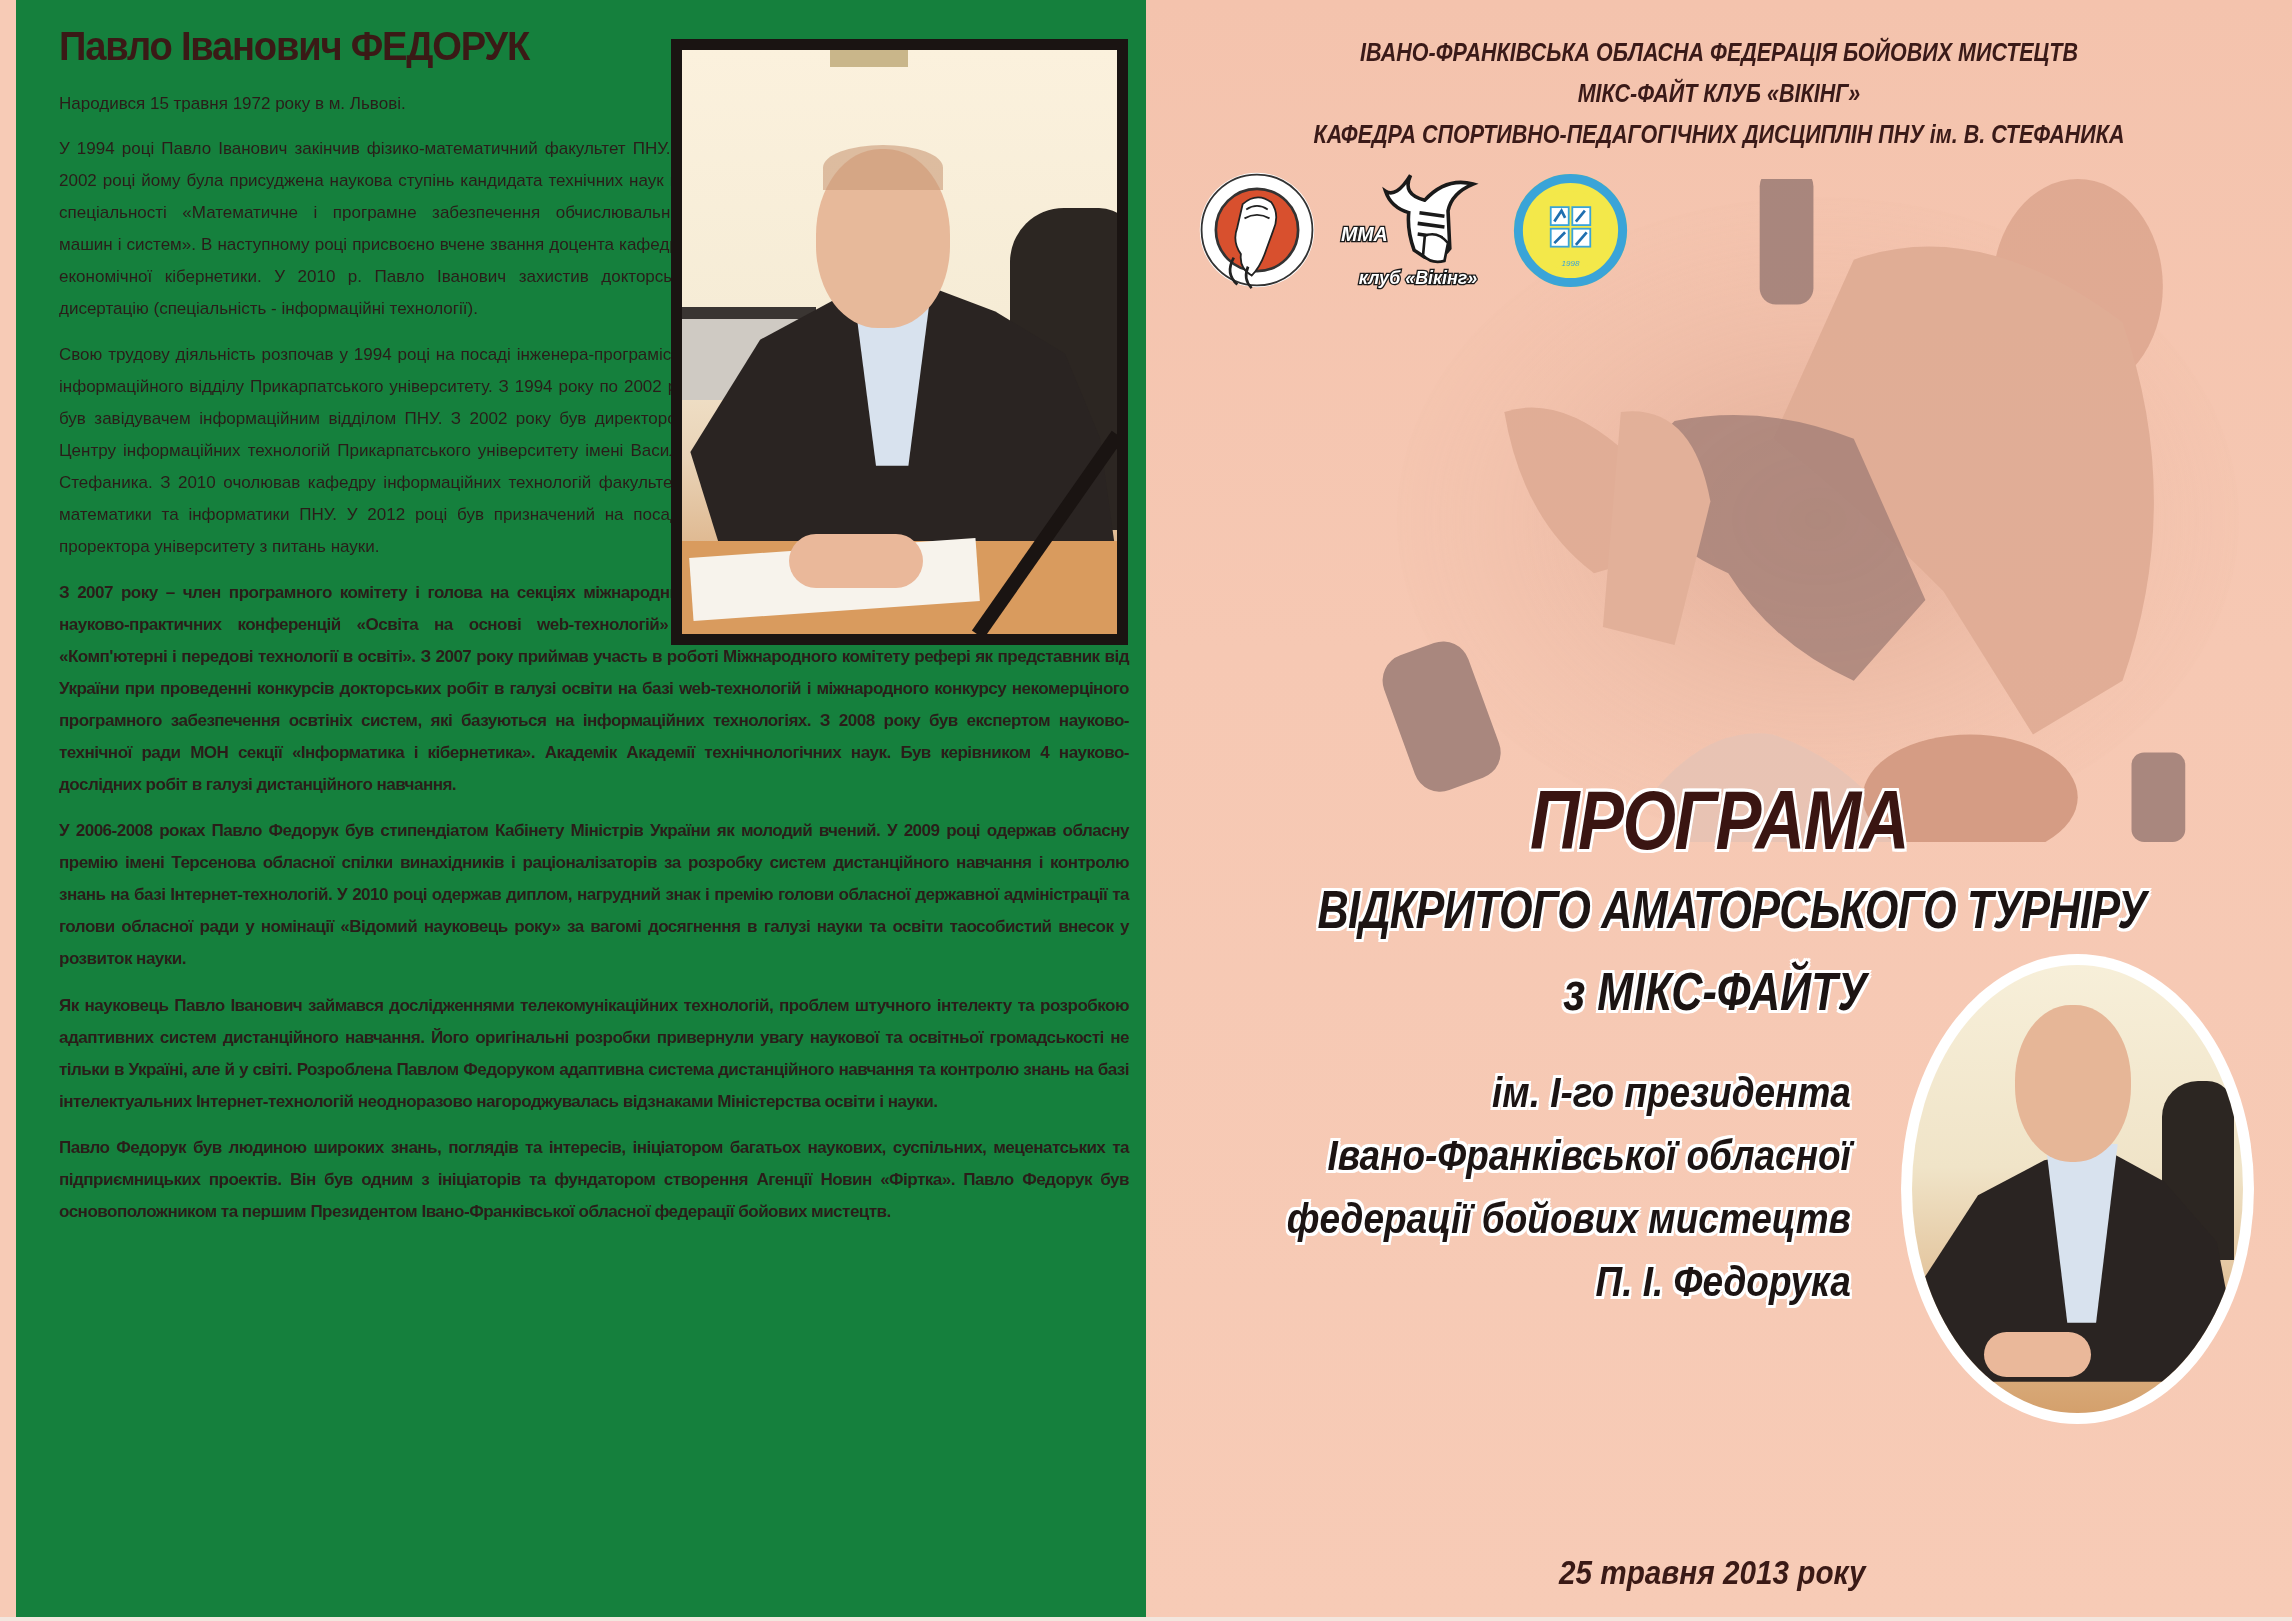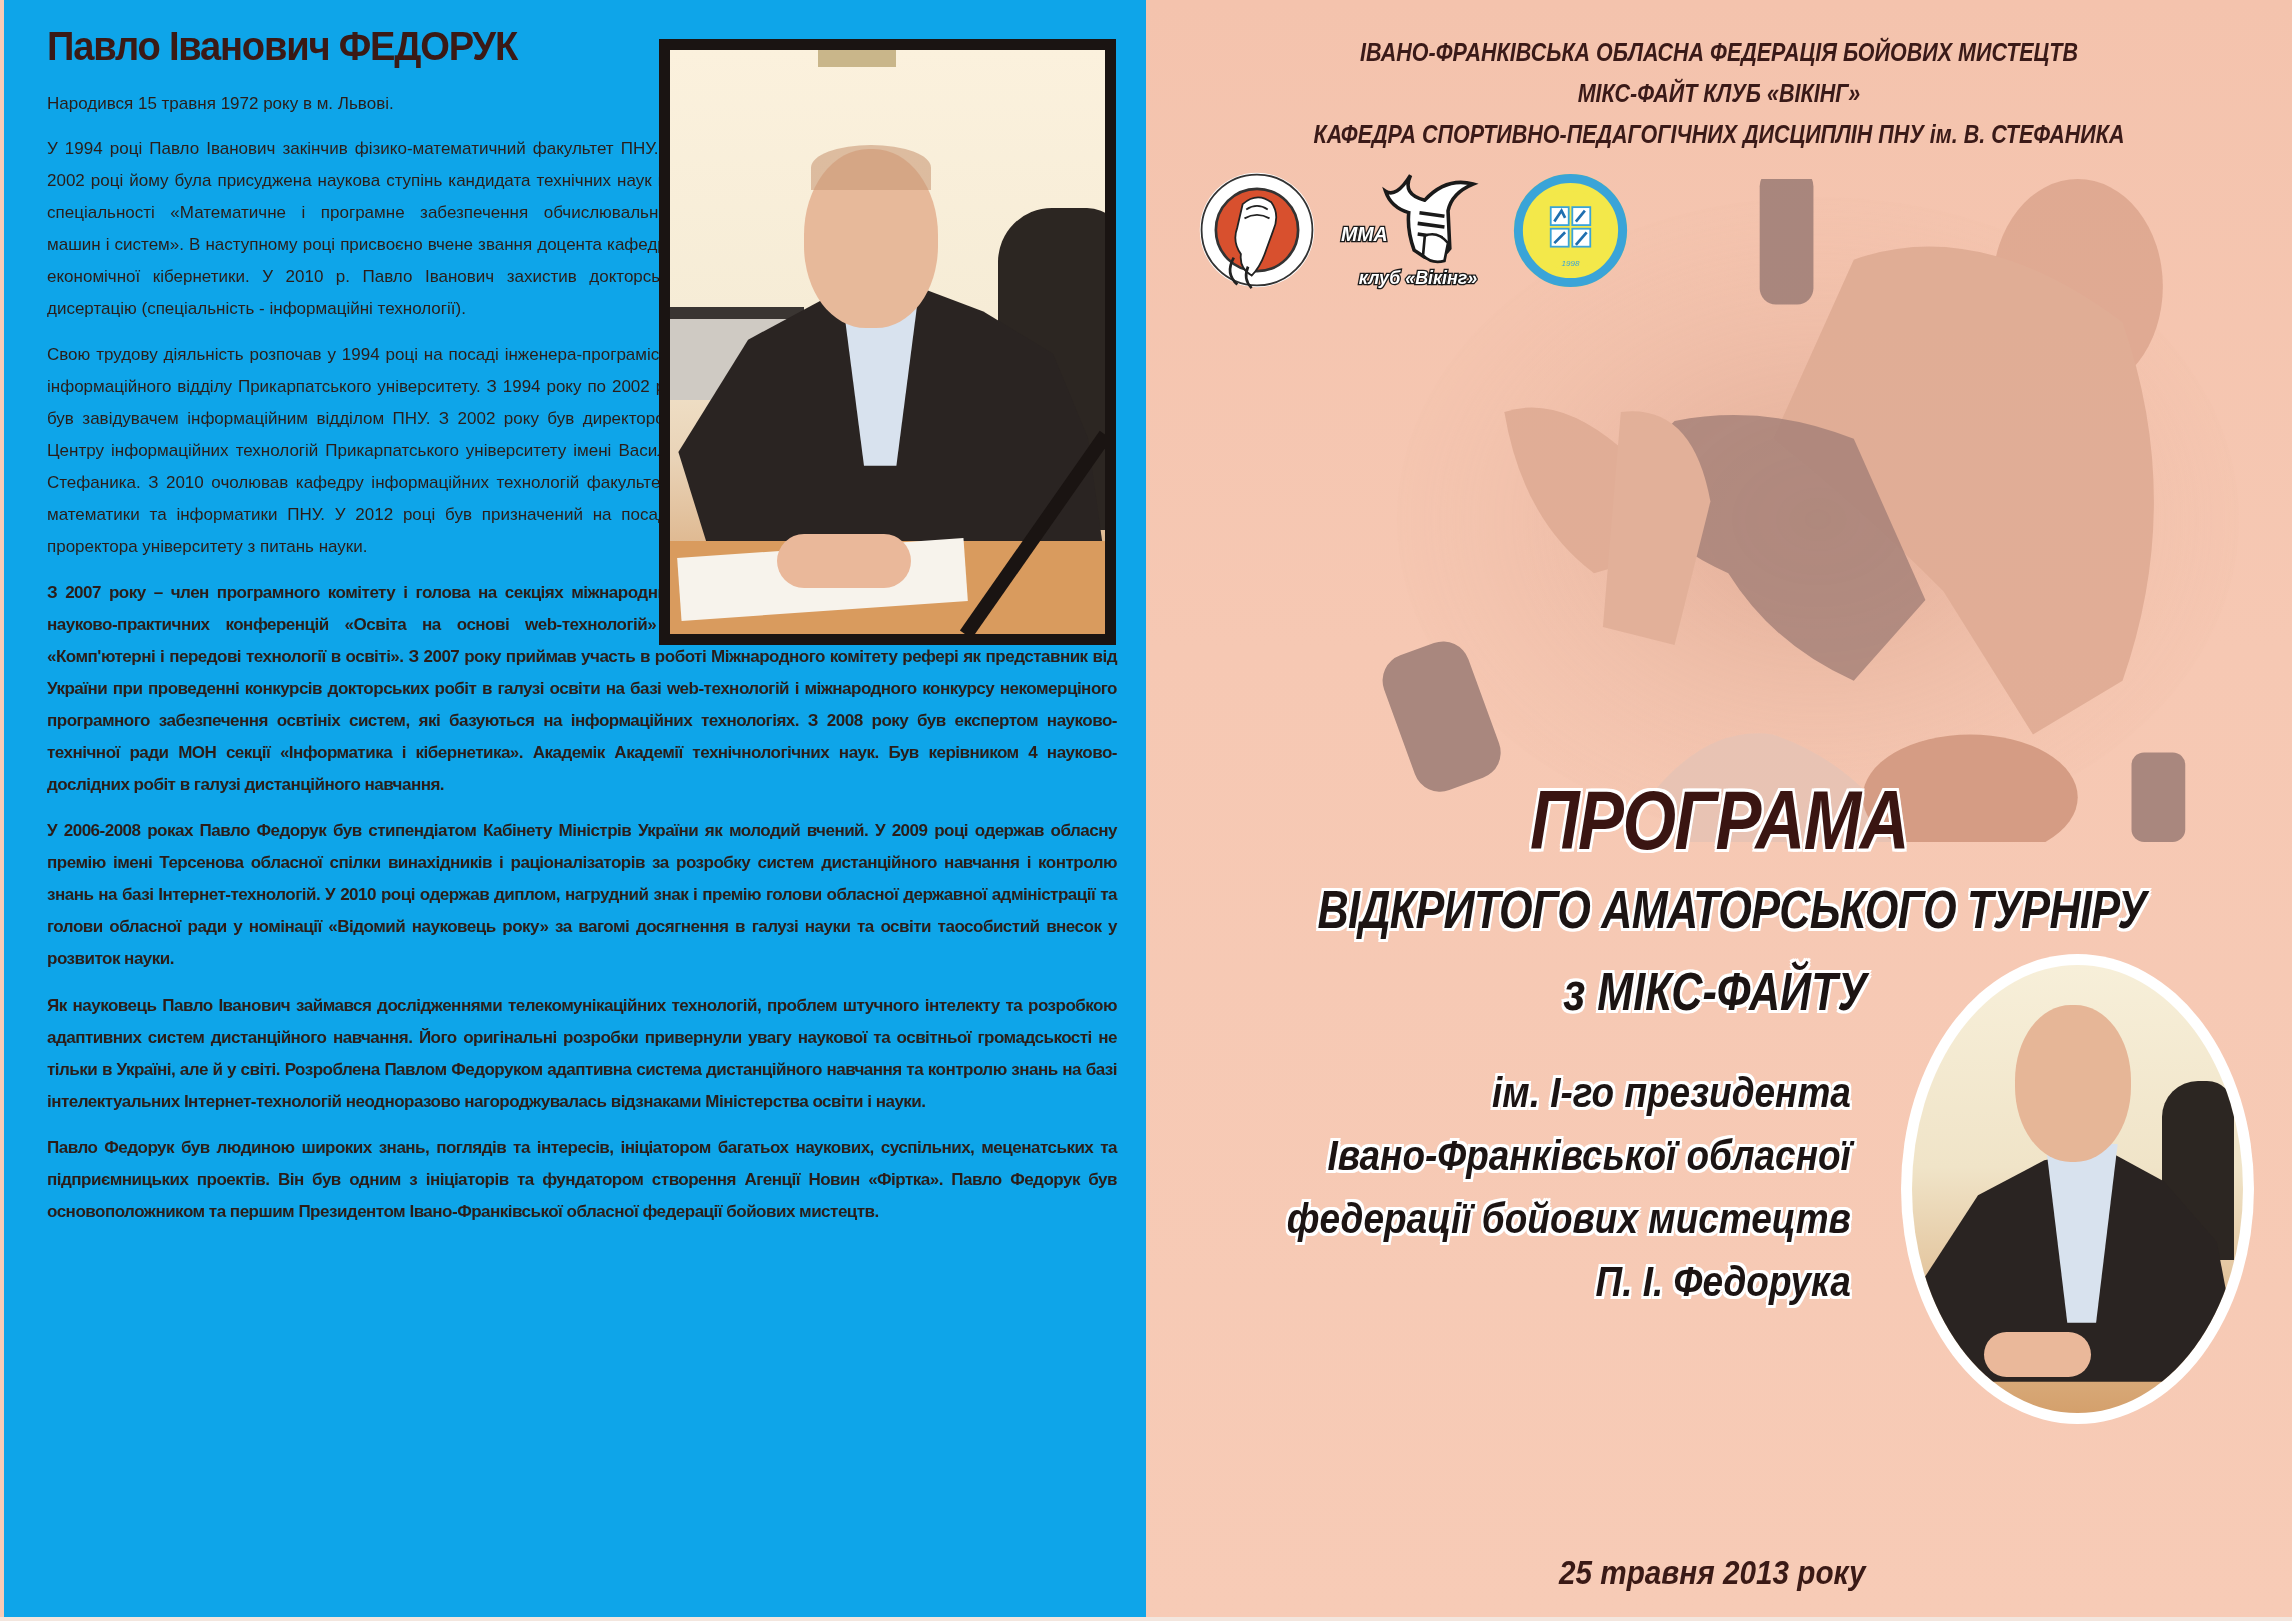--- a/index.html
+++ b/index.html
@@ -3,21 +3,21 @@
 <meta charset="utf-8">
 <style>
   html, body { margin:0; padding:0; }
   body {
     width:2293px; height:1622px; overflow:hidden; position:relative;
     background:#f7cbb6;
     font-family:"Liberation Sans", "DejaVu Sans", sans-serif;
     color:#2a1d19;
   }
   .page { position:absolute; top:0; height:1622px; }
-  .left-page { left:4px; width:1146px; background:#0ea5e9; }
+  .left-page { left:16px; width:1146px; background:#15803d; }
   .right-page { left:1146px; width:1146px; background:linear-gradient(180deg,#f4c3ad 0%,#f6c8b3 40%,#f7cbb6 100%); overflow:hidden;font-style:italic; }
   .bottom-edge { position:absolute; left:0; right:0; bottom:0; height:5.4px; background:#f3e6de; }
 
   
   .bio-title {
     position:absolute; left:43px; top:23px;
     font-size:41px; font-weight:bold; color:#3a1a16;
     letter-spacing:-1.3px; transform:scaleX(0.93); transform-origin:left top;
     white-space:nowrap;
   }

